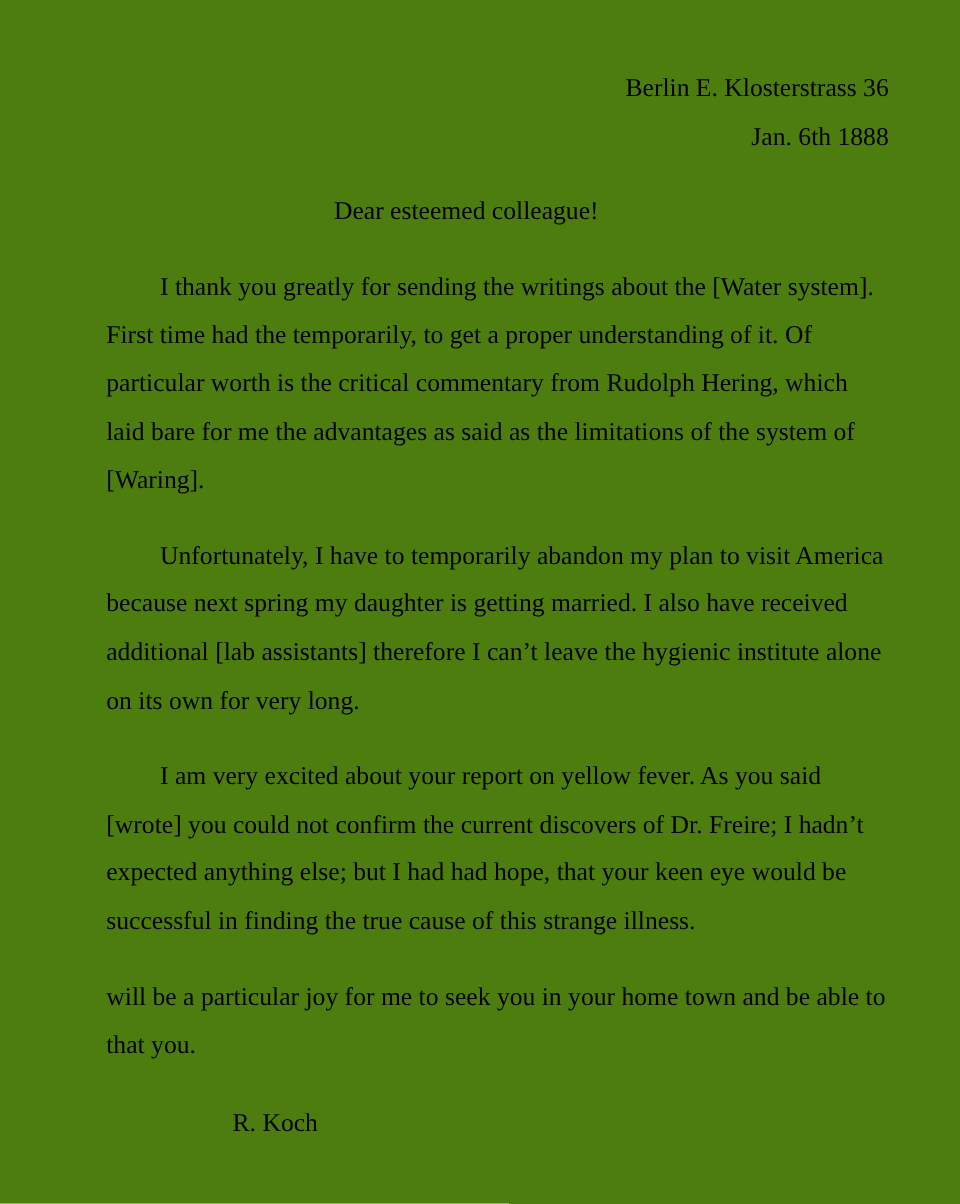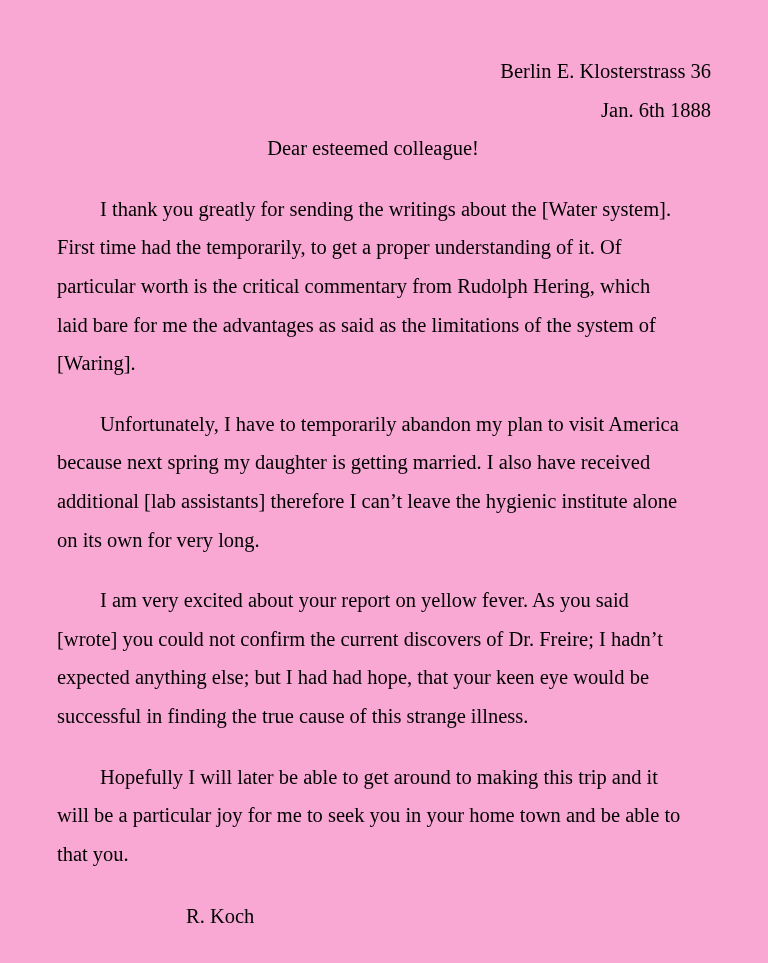--- a/index.html
+++ b/index.html
@@ -9,47 +9,49 @@
   }
   body {
     font-family: "Liberation Serif", "DejaVu Serif", serif;
     color: #000000;
     -webkit-font-smoothing: antialiased;
   }
   .page {
     position: relative;
     width: 768px;
     height: 963px;
-    background: #f9a8d4;
+    background: #4d7c0f;
     overflow: hidden;
     box-sizing: border-box;
   }
   .sheet {
     position: absolute;
     left: 57px;
     top: 0;
     width: 654px;
     font-size: 20.5px;
     line-height: 38.6px;
   }
   .letterhead {
     margin-top: 52px;
     text-align: right;
   }
   .letterhead .line {
     display: block;
     white-space: nowrap;
   }
   .salutation {
+    margin-top: 21px;
     text-align: center;
     padding-right: 22px;
     white-space: nowrap;
   }
   .para {
     margin-top: 22px;
+    margin-left: 28px;
   }
   .para .line {
     display: block;
     white-space: nowrap;
   }
   .para .line.indent {
     text-indent: 43px;
   }
   .closing {
     margin-top: 24px;
@@ -94,21 +96,20 @@
     </div>
 
     <div class="para">
       <span class="line indent">I am very excited about your report on yellow fever. As you said</span>
       <span class="line">[wrote] you could not confirm the current discovers of Dr. Freire; I hadn’t</span>
       <span class="line">expected anything else; but I had had hope, that your keen eye would be</span>
       <span class="line">successful in finding the true cause of this strange illness.</span>
     </div>
 
     <div class="para">
-      <span class="line indent">Hopefully I will later be able to get around to making this trip and it</span>
       <span class="line">will be a particular joy for me to seek you in your home town and be able to</span>
       <span class="line">that you.</span>
     </div>
 
     <div class="closing">
       <span class="line indent-name">R. Koch</span>
     </div>
 
   </div>
 </div>

